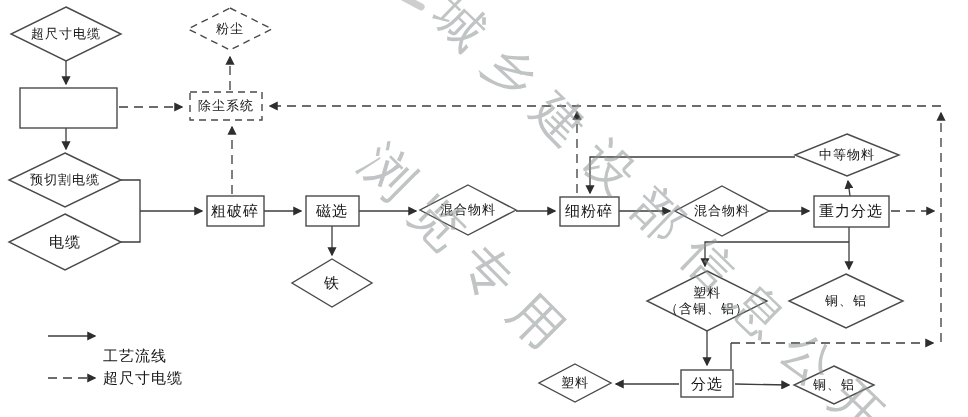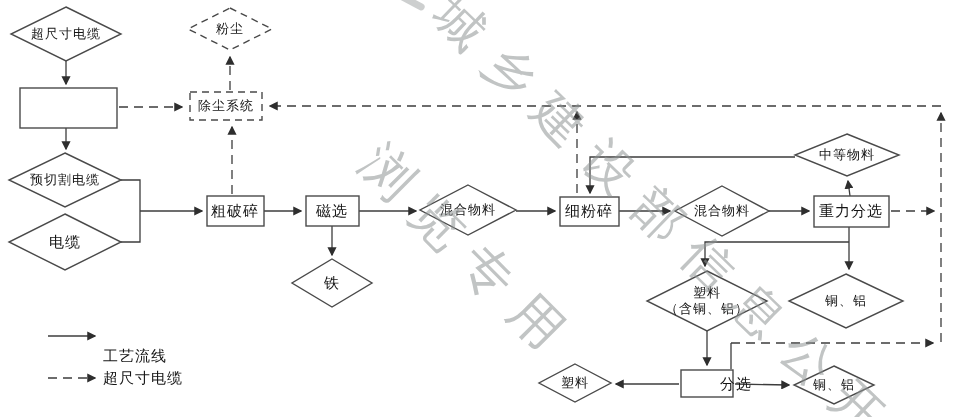--- a/index.html
+++ b/index.html
@@ -112,21 +112,21 @@
   <div class="lbl f14" style="left:468px;top:210px;">混合物料</div>
   <div class="lbl" style="left:589px;top:211px;">细粉碎</div>
   <div class="lbl f14" style="left:722px;top:211px;">混合物料</div>
   <div class="lbl" style="left:851px;top:211px;">重力分选</div>
   <div class="lbl f13" style="left:847px;top:155px;">中等物料</div>
   <div class="lbl f13" style="left:707px;top:301px;">
       <span class="sub">塑料</span>
       <span class="sub">（含铜、铝）</span>
     </div>
   <div class="lbl f14" style="left:846px;top:301px;">铜、铝</div>
-  <div class="lbl" style="left:707px;top:384px;margin-left:29px;">分选</div>
+  <div class="lbl" style="left:707px;top:384px;">分选</div>
   <div class="lbl f13" style="left:575px;top:383px;">塑料</div>
   <div class="lbl f13" style="left:834px;top:385px;">铜、铝</div>
 
 
   <div class="legend-lbl" style="left:103px;top:356px;">工艺流线</div>
   <div class="legend-lbl" style="left:103px;top:378px;">超尺寸电缆</div>
 
   <div class="wm wm1">城乡建设部信息公开</div>
   <div class="wm wm2">浏览专用</div>
   <div class="wm-stroke"></div>

